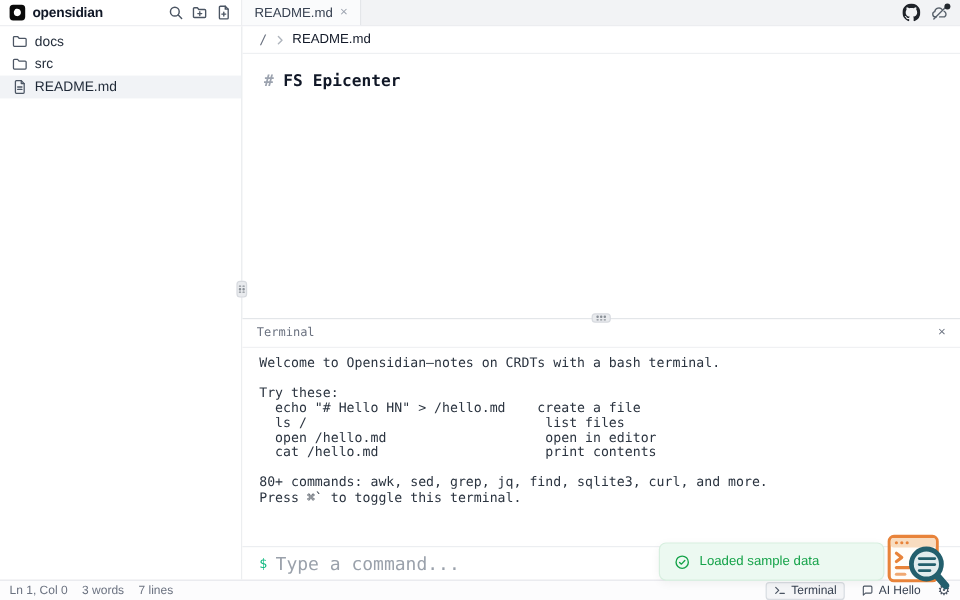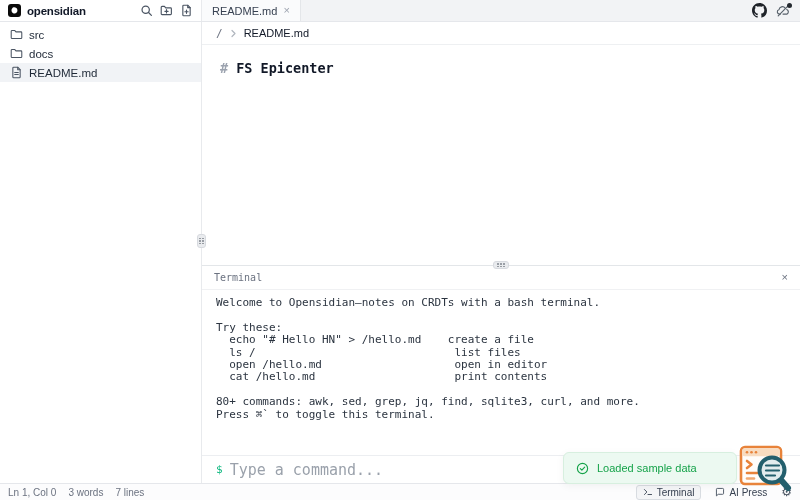--- a/index.html
+++ b/index.html
@@ -93,21 +93,21 @@
   .stat-left { display:flex; gap:12px; }
   .stat-right { margin-left:auto; display:flex; align-items:center; gap:8px; }
   .stat-btn { display:flex; align-items:center; gap:4px; padding:1px 6px; border-radius:3px; color:#374151; cursor:pointer; }
   .stat-btn.active { background:#f4f5f7; border:1px solid #d8dce1; }
   .stat-icon { width:10px; height:10px; color:#4b5563; }
   .stat-icon svg { width:100%; height:100%; }
   .gear { font-size:12px; color:#4b5563; cursor:pointer; line-height:1; }
 
   
   .toast {
-    position:absolute; right:63px; bottom:16px; width:174px; height:32px; z-index:20;
+    position:absolute; right:63px; bottom:16px; width:188px; height:32px; z-index:20;
     background:#ecf9f1; border:1px solid #d7efdf; border-radius:6px;
     display:flex; align-items:center; gap:8px; padding:0 12px;
     box-shadow:0 2px 8px rgba(0,0,0,0.05);
   }
   .toast-icon { width:13px; height:13px; color:#16a34a; flex:0 0 13px; }
   .toast-icon svg { width:100%; height:100%; }
   .toast-msg { font-size:11px; color:#16a34a; }
 
   
   .corner-logo { position:absolute; right:6px; bottom:4px; width:56px; height:52px; z-index:30; }
@@ -172,29 +172,29 @@
 </div>
 
 <div class="body-row">
   <div class="sidebar">
     <div class="tree-item">
       <span class="ticon">
         <svg viewBox="0 0 16 16" fill="none" stroke="currentColor" stroke-width="1.3" stroke-linejoin="round">
             <path d="M1.5 4 a1 1 0 0 1 1-1 h3.2 l1.6 1.8 h6.2 a1 1 0 0 1 1 1 V12 a1 1 0 0 1-1 1 h-11 a1 1 0 0 1-1-1 Z"></path>
           </svg>
       </span>
-      <span>src</span>
+      <span>docs</span>
     </div>
     <div class="tree-item">
       <span class="ticon">
         <svg viewBox="0 0 16 16" fill="none" stroke="currentColor" stroke-width="1.3" stroke-linejoin="round">
             <path d="M1.5 4 a1 1 0 0 1 1-1 h3.2 l1.6 1.8 h6.2 a1 1 0 0 1 1 1 V12 a1 1 0 0 1-1 1 h-11 a1 1 0 0 1-1-1 Z"></path>
           </svg>
       </span>
-      <span>docs</span>
+      <span>src</span>
     </div>
     <div class="tree-item selected">
       <span class="ticon">
         <svg viewBox="0 0 16 16" fill="none" stroke="currentColor" stroke-width="1.3" stroke-linecap="round" stroke-linejoin="round">
             <path d="M9.5 1.5 H4.5 a1 1 0 0 0-1 1 v11 a1 1 0 0 0 1 1 h7 a1 1 0 0 0 1-1 V4.5 Z"></path>
             <path d="M9.5 1.5 V4.5 H12.5"></path>
             <line x1="5.8" y1="8" x2="10.2" y2="8"></line>
             <line x1="5.8" y1="10.5" x2="10.2" y2="10.5"></line>
           </svg>
       </span>
@@ -275,21 +275,21 @@
           </svg>
       </span>
       <span>Terminal</span>
     </span>
     <span class="stat-btn">
       <span class="stat-icon">
         <svg viewBox="0 0 14 14" fill="none" stroke="currentColor" stroke-width="1.3" stroke-linejoin="round">
             <path d="M12 9 a1.2 1.2 0 0 1-1.2 1.2 H4.5 L2 12.5 V3.2 A1.2 1.2 0 0 1 3.2 2 h7.6 A1.2 1.2 0 0 1 12 3.2 Z"></path>
           </svg>
       </span>
-      <span>AI Press</span>
+      <span>AI Hello</span>
     </span>
     <span class="gear">⚙</span>
   </div>
 </div>
 
 <div class="toast">
   <span class="toast-icon">
     <svg viewBox="0 0 16 16" fill="none" stroke="currentColor" stroke-width="1.4" stroke-linecap="round" stroke-linejoin="round">
         <circle cx="8" cy="8" r="6.3"></circle>
         <polyline points="5.3 8.2 7.2 10 10.7 6.3"></polyline>

